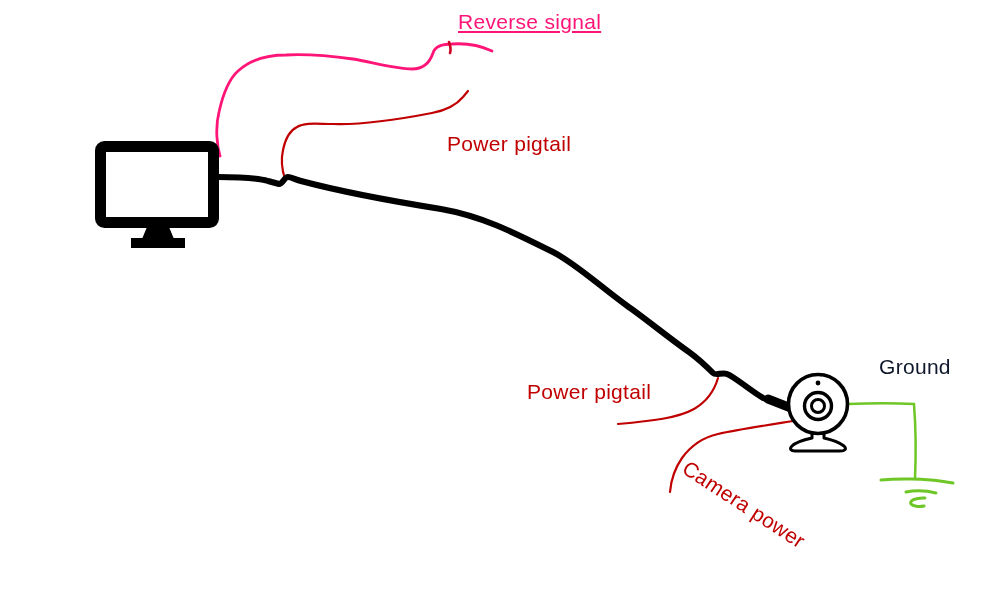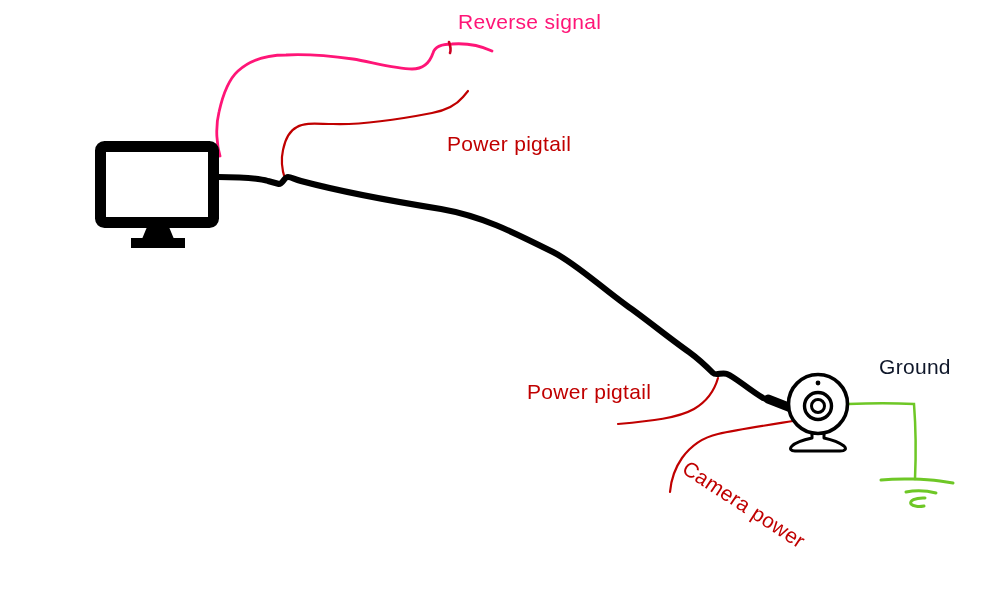--- a/index.html
+++ b/index.html
@@ -23,21 +23,21 @@
     height: 602px;
   }
   .label {
     position: absolute;
     font-size: 21px;
     letter-spacing: 0.3px;
     white-space: nowrap;
     line-height: 1.1;
     user-select: none;
   }
-  .label-reverse   { left: 458px; top: 10px;  color: #FF1577; }
+  .label-reverse   { left: 458px; top: 10px;  color: #FF1577; text-decoration: underline; }
   .label-pigtail-a { left: 447px; top: 132px; color: #C00000; }
   .label-pigtail-b { left: 527px; top: 380px; color: #C00000; }
   .label-ground    { left: 879px; top: 355px; color: #0f172a; }
   .label-camera-power {
     left: 691px; top: 456px; color: #C00000;
     transform: rotate(33deg);
     transform-origin: left top;
   }
 </style>
 </head>

